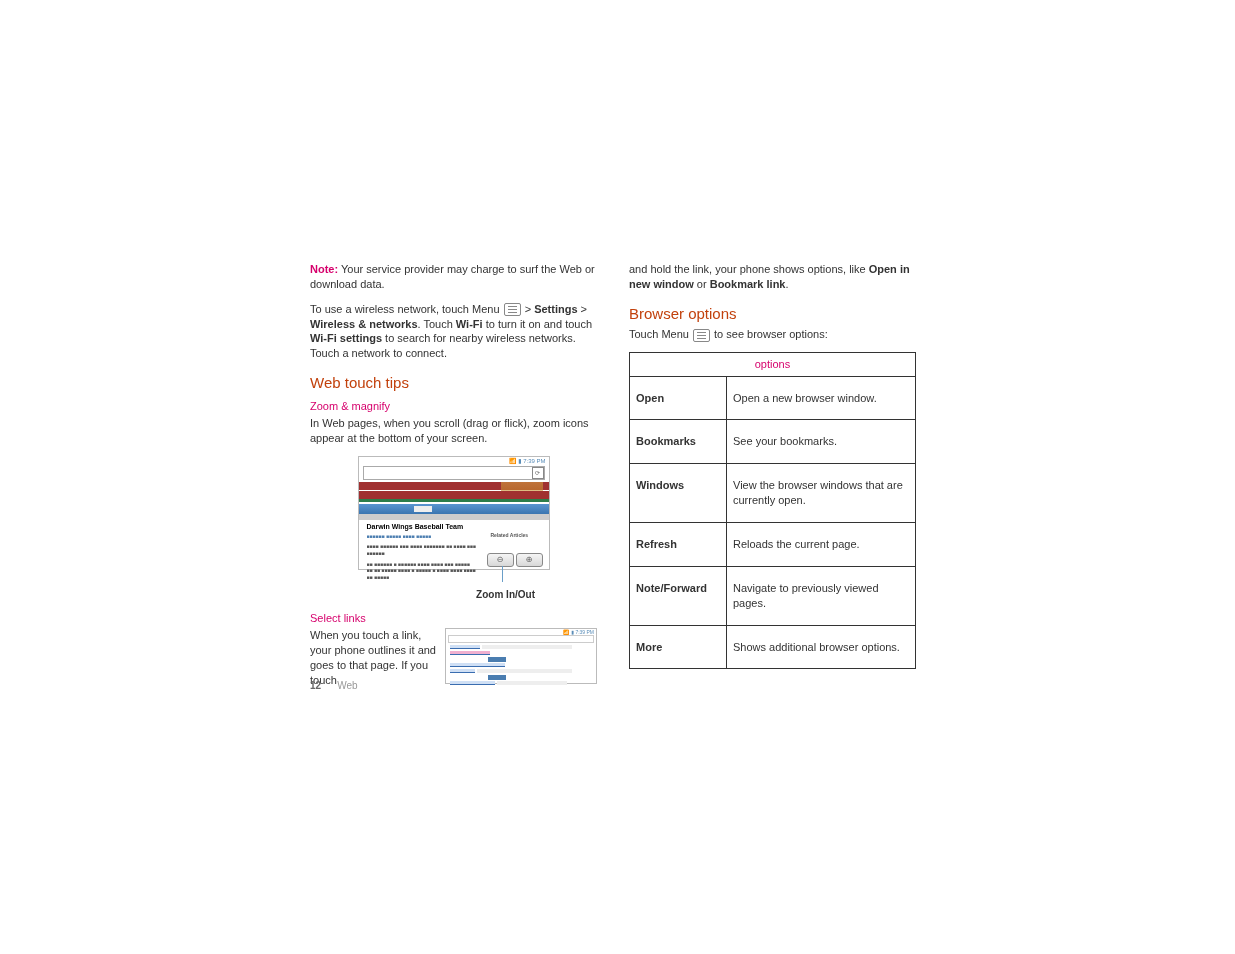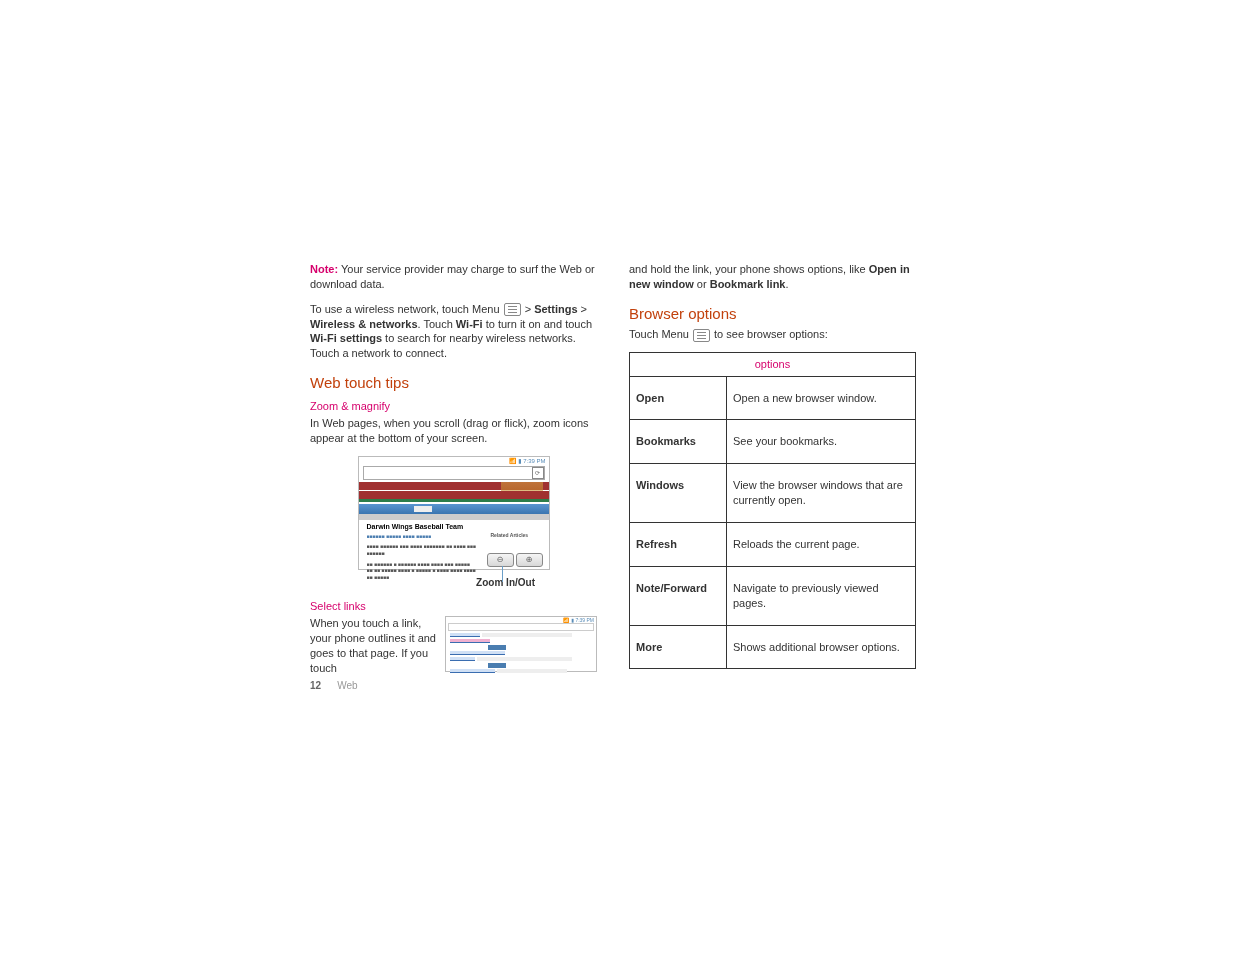--- a/index.html
+++ b/index.html
@@ -185,21 +185,21 @@
     font-size: 8px;
     text-align: center;
     line-height: 12px;
     color: #555;
   }
   .zoomlabel {
     text-align: right;
     font-size: 10px;
     font-weight: bold;
     width: 540px;
-    margin-top: 6px;
+    margin-top: 18px;
   }
   .zoomline {
     position: absolute;
     background: #6a9ec8;
   }
   .fig2 {
     float: right;
     width: 150px;
     height: 54px;
     border: 1px solid #bbb;

